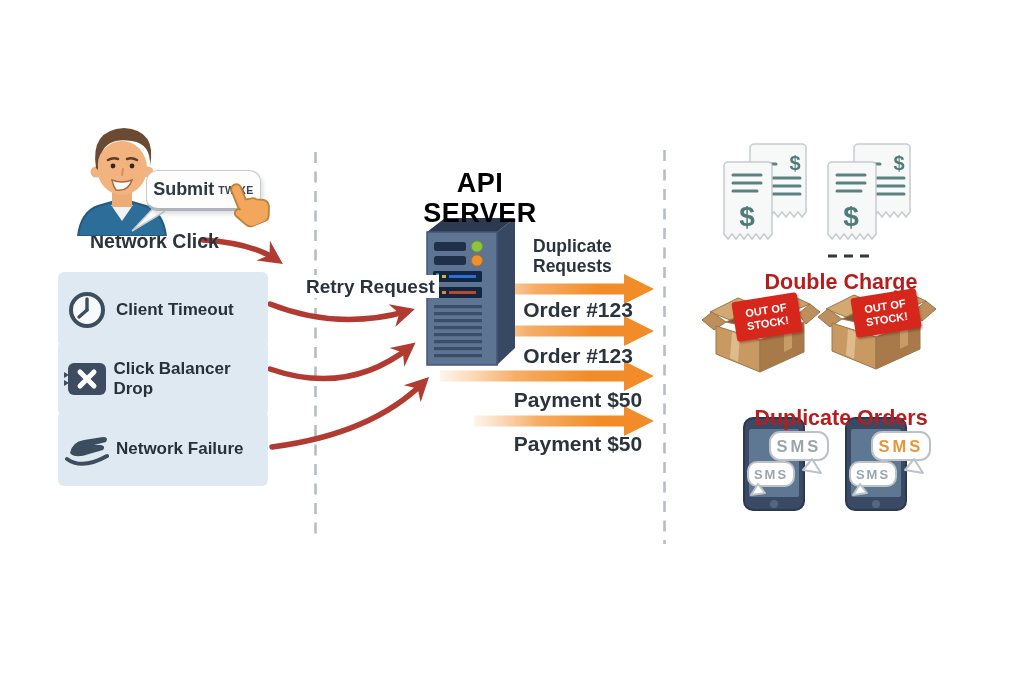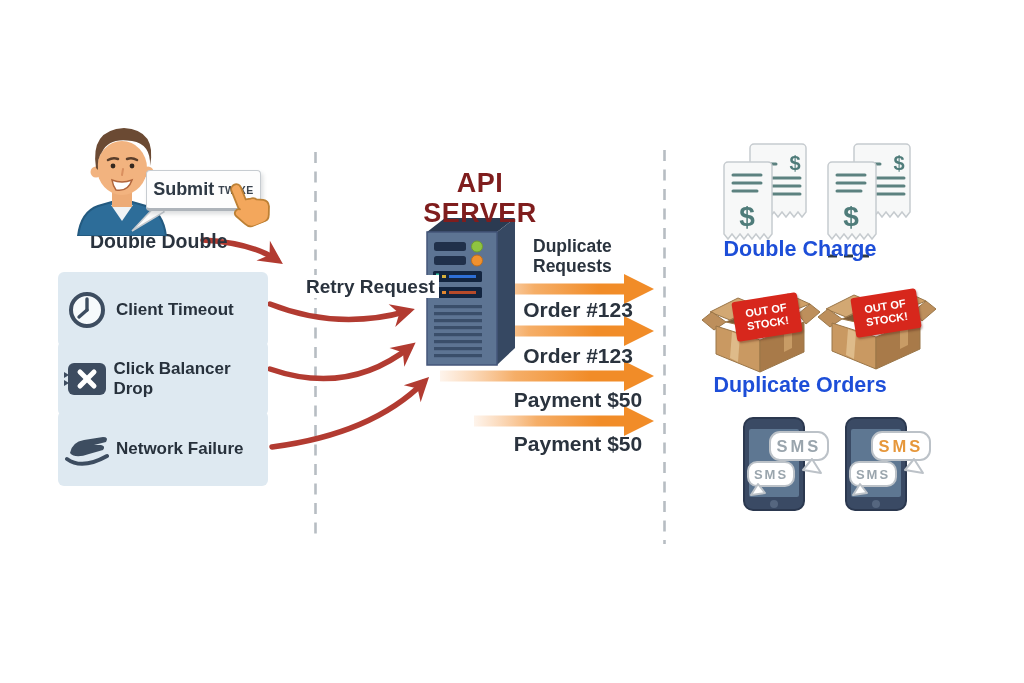--- a/index.html
+++ b/index.html
@@ -8,39 +8,39 @@
     font-family:"Liberation Sans", sans-serif; overflow:hidden;
     -webkit-font-smoothing:antialiased;
   }
   .abs { position:absolute; }
   .layer { position:absolute; left:0; top:0; width:1024px; height:683px; }
 
   
   .lbl { position:absolute; color:#2a333e; font-weight:700; line-height:1.12; }
   .lbl-dblclick { left:90px; top:231px; font-size:19.5px; }
   .lbl-retry { left:283px; top:275px; font-size:19px; background:#ffffff; padding:1px 4px 1px 0; z-index:5;margin-left:23px; }
-  .lbl-api { left:405px; top:168px; width:150px; text-align:center; font-size:27px; letter-spacing:0.5px; color:#7f1d1d; z-index:5;}
+  .lbl-api { left:405px; top:168px; width:150px; text-align:center; font-size:27px; letter-spacing:0.5px; color:#000000; z-index:5;}
   .lbl-dupreq { left:533px; top:237px; width:98px; font-size:17.5px; z-index:5;}
   .out-lbl { left:508px; width:140px; text-align:center; font-size:21px; z-index:5;}
-  .cap { left:700px; width:200px; text-align:center; font-size:21.5px; color:#1d4ed8; z-index:5;}
+  .cap { left:741px; width:200px; text-align:center; font-size:21.5px; color:#b91c1c; z-index:5;margin-top:33px;}
 
   
   .card {
     position:absolute; left:58px; width:210px; height:75px;
     background:#dee9f1; border-radius:6px; display:flex; align-items:center;
     z-index:4;
   }
   .card .icon-wrap { width:58px; display:flex; justify-content:center; align-items:center; }
   .card .card-label { font-size:17px; font-weight:700; color:#27313c; }
 
   
   .bubble {
     position:absolute; left:146px; top:170px; width:113px; height:37px;
     background:#fdfdfd; border:1.5px solid #c7ccd1; border-bottom:3px solid #aeb4ba;
-    border-radius:4px; box-shadow:2px 3px 4px rgba(60,70,80,.18);
+    border-radius:12px; box-shadow:2px 3px 4px rgba(60,70,80,.18);
     display:flex; align-items:center; justify-content:center; gap:4px; z-index:6;
   }
   .bubble .b-main { font-size:18px; font-weight:800; color:#2e3944; }
   .bubble .b-suffix { font-size:10.5px; font-weight:800; color:#39434e; letter-spacing:.5px; }
   .bubble-tail { z-index:5; }
 
   
   .tag {
     position:absolute; width:62px; min-height:34px; background:#d7271c;
     border-radius:3px; transform:rotate(-9deg);
@@ -111,21 +111,21 @@
 
   <div class="bubble">
     <span class="b-main">Submit</span>
     <span class="b-suffix">TWIXE</span>
   </div>
 
   <svg class="abs" style="left:221px; top:178px; z-index:7; transform:rotate(-22deg);" width="48" height="50" viewBox="0 0 48 50">
     <path d="M16,27 V9 a5,5 0 0 1 10,0 v13 l5,1 a6,6 0 0 1 5,3 l6,3 a7,7 0 0 1 3,8 l-3,7 a9,9 0 0 1 -9,6 h-8 a10,10 0 0 1 -9,-6 l-5,-10 a4,4 0 0 1 6,-5 Z" fill="#f3a75c" stroke="#bd8034" stroke-width="1.8" stroke-linejoin="round"></path>
   </svg>
 
-  <div class="lbl lbl-dblclick">Double Double</div>
+  <div class="lbl lbl-dblclick">Network Click</div>
 
   <div class="card" style="top:272px;">
     <span class="icon-wrap">
       <svg width="42" height="42" viewBox="0 0 42 42">
         <circle cx="21" cy="21" r="16" fill="#f6fafc" stroke="#3d4d60" stroke-width="4"></circle>
         <line x1="21" y1="21" x2="21" y2="10" stroke="#3d4d60" stroke-width="3.4" stroke-linecap="round"></line>
         <line x1="21" y1="21" x2="13" y2="28" stroke="#3d4d60" stroke-width="3.4" stroke-linecap="round"></line>
       </svg>
     </span>
     <span class="card-label">Client Timeout</span>

